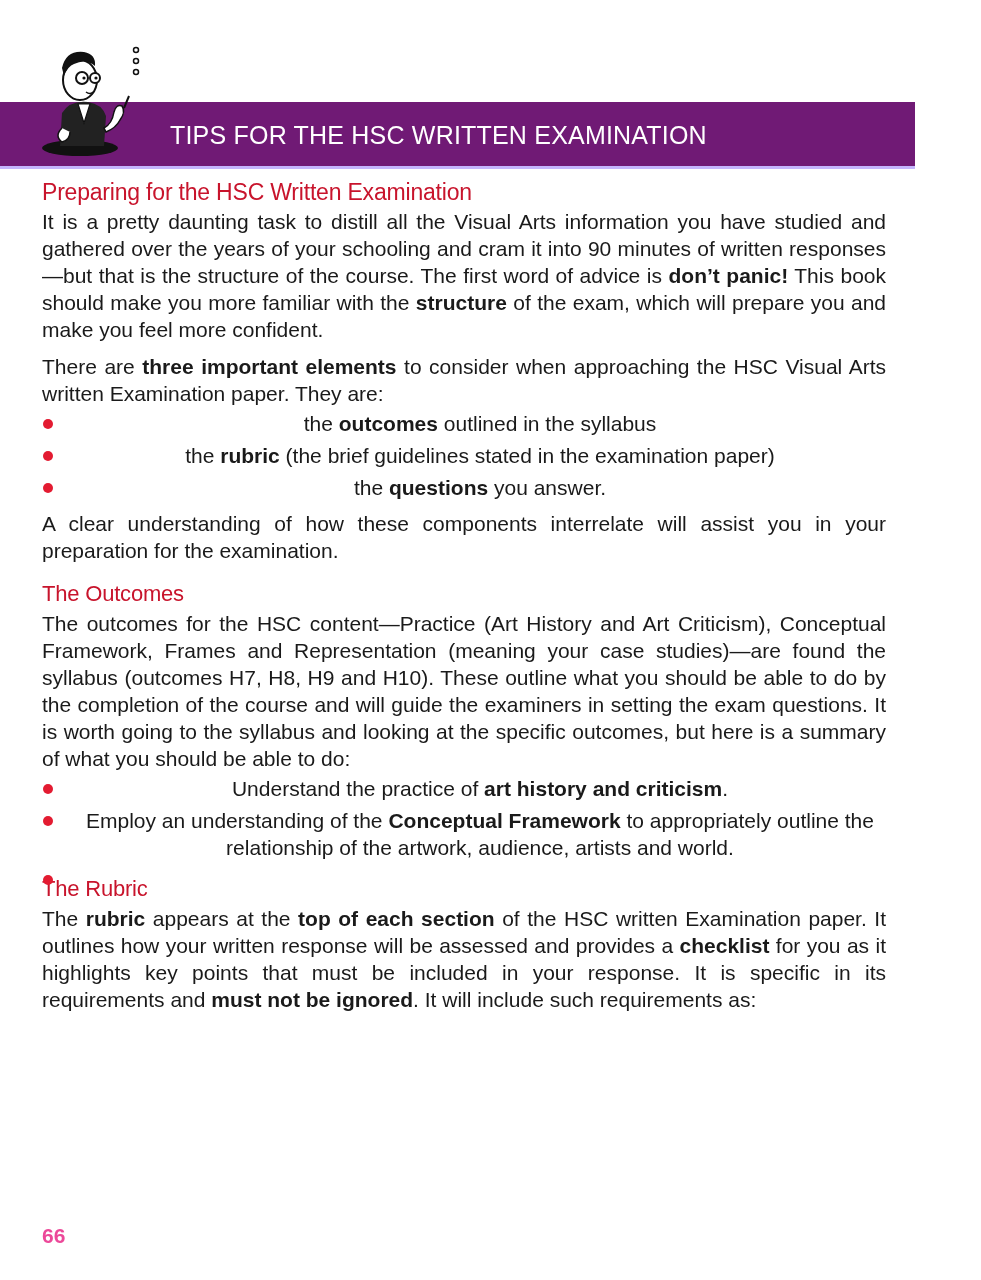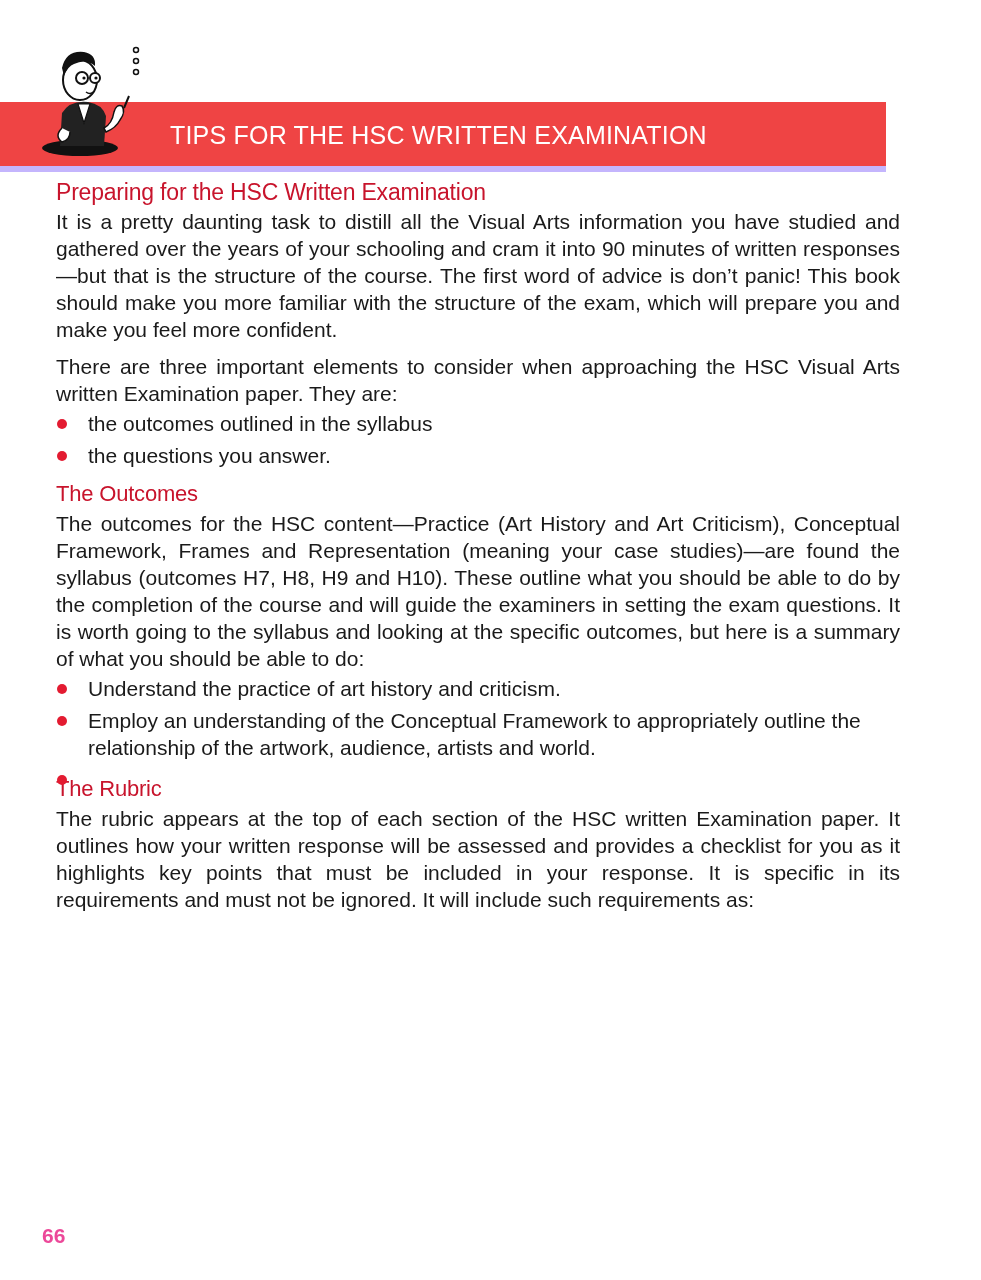--- a/index.html
+++ b/index.html
@@ -2,45 +2,45 @@
 <html><head>
   <meta charset="utf-8">
   <style>
     html, body { margin: 0; padding: 0; background: #ffffff; }
     body {
       width: 981px; height: 1280px; position: relative; overflow: hidden;
       font-family: "Liberation Sans", sans-serif; color: #1a1a1a;
     }
     .banner {
       position: absolute; left: 0; top: 102px; width: 886px; height: 64px;
-      background: #ef4444; border-bottom: 6px solid #c4b5fd;
+      background: #701a75; border-bottom: 3px solid #c4b5fd; padding-left: 29px;
     }
     .banner-title {
       position: absolute; left: 170px; top: 0; height: 64px; line-height: 66px;
       color: #ffffff; font-size: 25px; letter-spacing: 0.2px; white-space: nowrap;
     }
     .mascot { position: absolute; left: 40px; top: 28px; width: 110px; height: 130px; }
     .content {
       position: absolute; left: 42px; top: 176px; width: 844px;
-      font-size: 21px; line-height: 27px; text-align: justify; margin-left: 14px;
+      font-size: 21px; line-height: 27px; text-align: justify;
     }
     .content p { margin: 0 0 10px 0; }
     .heading {
       color: #c8142c; font-family: Liberation Sans, sans-serif;
       font-size: 22px; line-height: 32px; margin: 0 0 0 0; font-weight: normal;
       letter-spacing: -0.2px;
     }
     .heading.first { font-family: "Liberation Sans", sans-serif; font-size: 23px; }
     ul.bullets { list-style: none; margin: 0 0 9px 0; padding: 0; }
-    ul.bullets li { position: relative; padding-left: 32px; margin-bottom: 5px; text-align: left; }
+    ul.bullets li { position: relative; padding-left: 32px; margin-bottom: 5px; text-align: center; }
     ul.bullets li .dot {
       position: absolute; left: 1px; top: 9px; width: 10px; height: 10px;
       border-radius: 50%; background: #e31b31;
     }
-    b { font-weight: normal; }
+    b { font-weight: bold; }
     .page-number {
       position: absolute; left: 42px; top: 1224px; font-size: 21px; font-weight: bold;
       color: #ec4899;
     }
   </style>
 </head>
 <body>
 
 <div class="banner">
   <span class="banner-title">TIPS FOR THE HSC WRITTEN EXAMINATION</span>
@@ -65,22 +65,24 @@
   <path d="M22 100 Q14 108 22 114 Q30 112 30 104" fill="#fff" stroke="#111" stroke-width="1.5"></path>
 </svg>
 
 <div class="content">
 
   <h2 class="heading first">Preparing for the HSC Written Examination</h2>
   <p><span>It is a pretty daunting task to distill all the Visual Arts information you have studied and gathered over the years of your schooling and cram it into 90 minutes of written responses—but that is the structure of the course. The first word of advice is </span><b>don’t panic!</b><span> This book should make you more familiar with the </span><b>structure</b><span> of the exam, which will prepare you and make you feel more confident.</span></p>
   <p style="margin-bottom:3px"><span>There are </span><b>three important elements</b><span> to consider when approaching the HSC Visual Arts written Examination paper. They are:</span></p>
   <ul class="bullets">
     <li><span class="dot"></span><span><span>the </span><b>outcomes</b><span> outlined in the syllabus</span></span></li>
+    <li><span class="dot"></span><span><span>the </span><b>rubric</b><span> (the brief guidelines stated in the examination paper)</span></span></li>
     <li><span class="dot"></span><span><span>the </span><b>questions</b><span> you answer.</span></span></li>
   </ul>
+  <p style="margin-bottom:14px">A clear understanding of how these components interrelate will assist you in your preparation for the examination.</p>
 
   <h2 class="heading">The Outcomes</h2>
   <p style="margin-bottom:3px">The outcomes for the HSC content—Practice (Art History and Art Criticism), Conceptual Framework, Frames and Representation (meaning your case studies)—are found the syllabus (outcomes H7, H8, H9 and H10). These outline what you should be able to do by the completion of the course and will guide the examiners in setting the exam questions. It is worth going to the syllabus and looking at the specific outcomes, but here is a summary of what you should be able to do:</p>
   <ul class="bullets">
     <li><span class="dot"></span><span><span>Understand the practice of </span><b>art history and criticism</b><span>.</span></span></li>
     <li><span class="dot"></span><span><span>Employ an understanding of the </span><b>Conceptual Framework</b><span> to appropriately outline the relationship of the artwork, audience, artists and world.</span></span></li>
     <li><span class="dot"></span></li>
   </ul>
 
   <h2 class="heading" style="margin-top:12px">The Rubric</h2>

